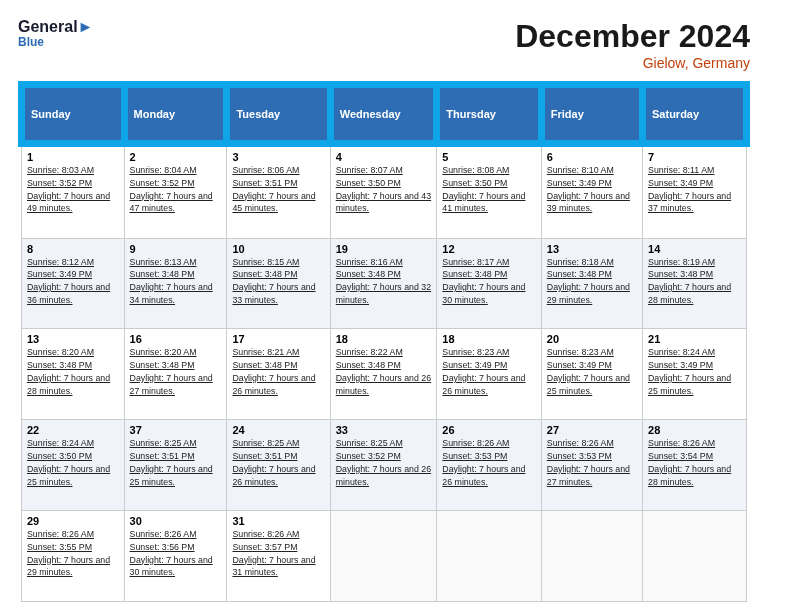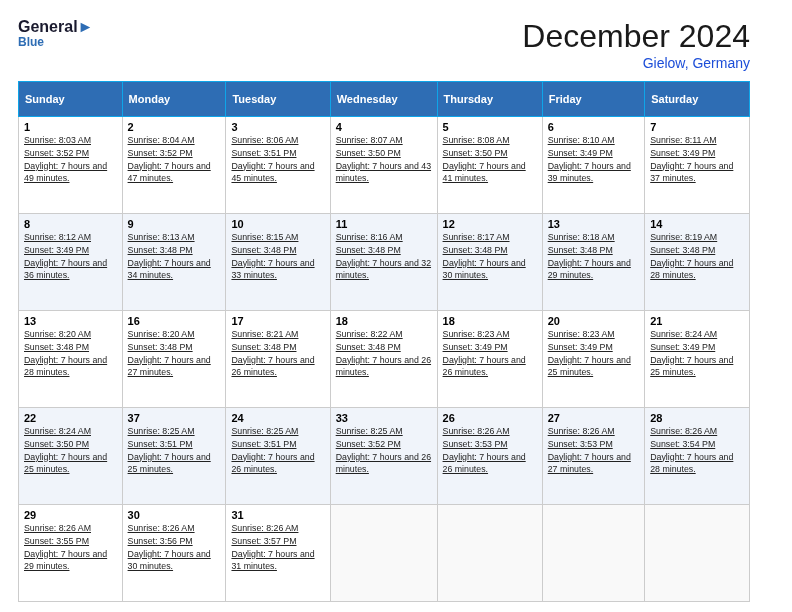--- a/index.html
+++ b/index.html
@@ -30,41 +30,41 @@
     }
     .logo-row {
       display: flex;
       align-items: center;
     }
     .title-area {
       text-align: right;
     }
     .main-title {
       font-size: 32px;
-      font-weight: normal;
+      font-weight: bold;
       color: #1a1a1a;
     }
     .subtitle {
       font-size: 14px;
-      color: #1d4ed8;
+      color: #c2410c;
     }
     .calendar {
       flex: 1;
       border-collapse: collapse;
       width: 100%;
       font-size: 9.5px;
     }
     .calendar th {
       background: #2e6db4;
       color: #fff;
       text-align: left;
-      padding: 11px 6px;
+      padding: 20px 6px;
       font-size: 11px;
       font-weight: bold;
-      border: 1px solid #0ea5e9;
+      border: 7px solid #0ea5e9;
     }
     .calendar td {
       border: 1px solid #ccc;
       vertical-align: top;
       padding: 4px 5px;
       width: 113px;
       background: #fff;
     }
     .calendar tr:nth-child(even) td {
       background: #f0f4fa;
@@ -156,21 +156,21 @@
           </td>
           <td>
             <span class="day-num">9</span>
             <div class="day-info">Sunrise: 8:13 AM<br>Sunset: 3:48 PM<br>Daylight: 7 hours and 34 minutes.</div>
           </td>
           <td>
             <span class="day-num">10</span>
             <div class="day-info">Sunrise: 8:15 AM<br>Sunset: 3:48 PM<br>Daylight: 7 hours and 33 minutes.</div>
           </td>
           <td>
-            <span class="day-num">11</span>
+            <span class="day-num">19</span>
             <div class="day-info">Sunrise: 8:16 AM<br>Sunset: 3:48 PM<br>Daylight: 7 hours and 32 minutes.</div>
           </td>
           <td>
             <span class="day-num">12</span>
             <div class="day-info">Sunrise: 8:17 AM<br>Sunset: 3:48 PM<br>Daylight: 7 hours and 30 minutes.</div>
           </td>
           <td>
             <span class="day-num">13</span>
             <div class="day-info">Sunrise: 8:18 AM<br>Sunset: 3:48 PM<br>Daylight: 7 hours and 29 minutes.</div>
           </td>

